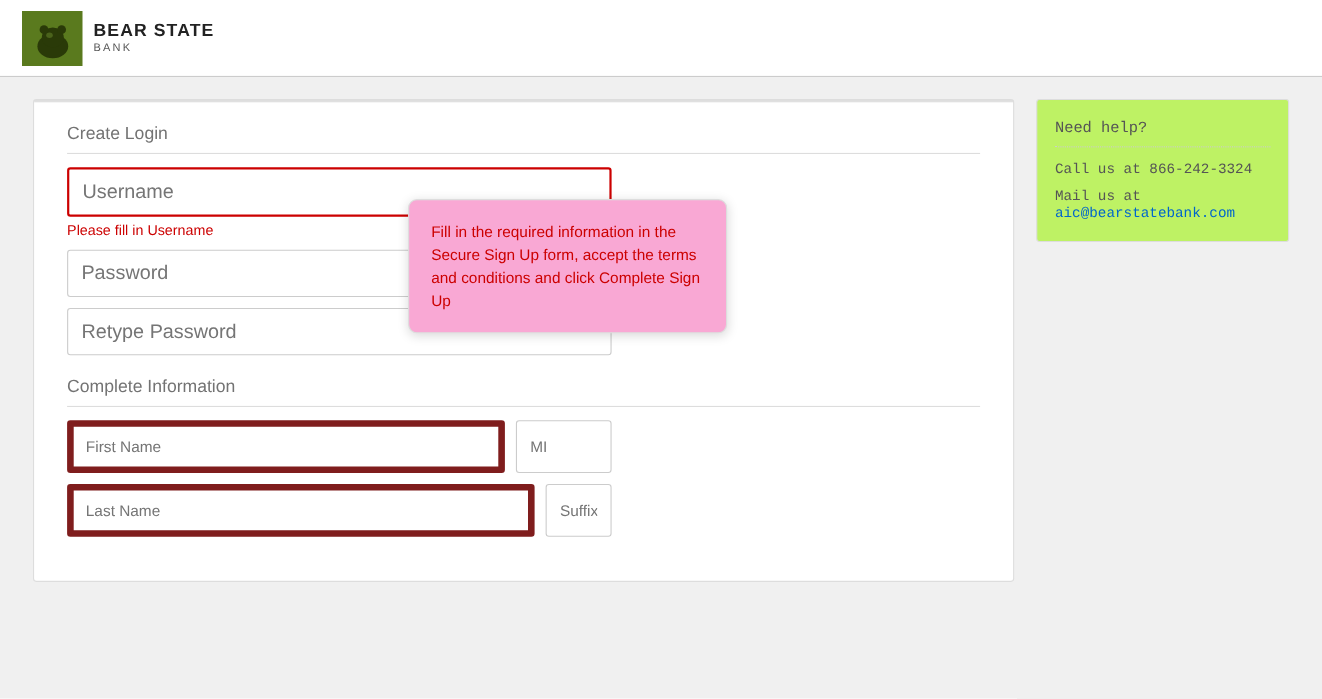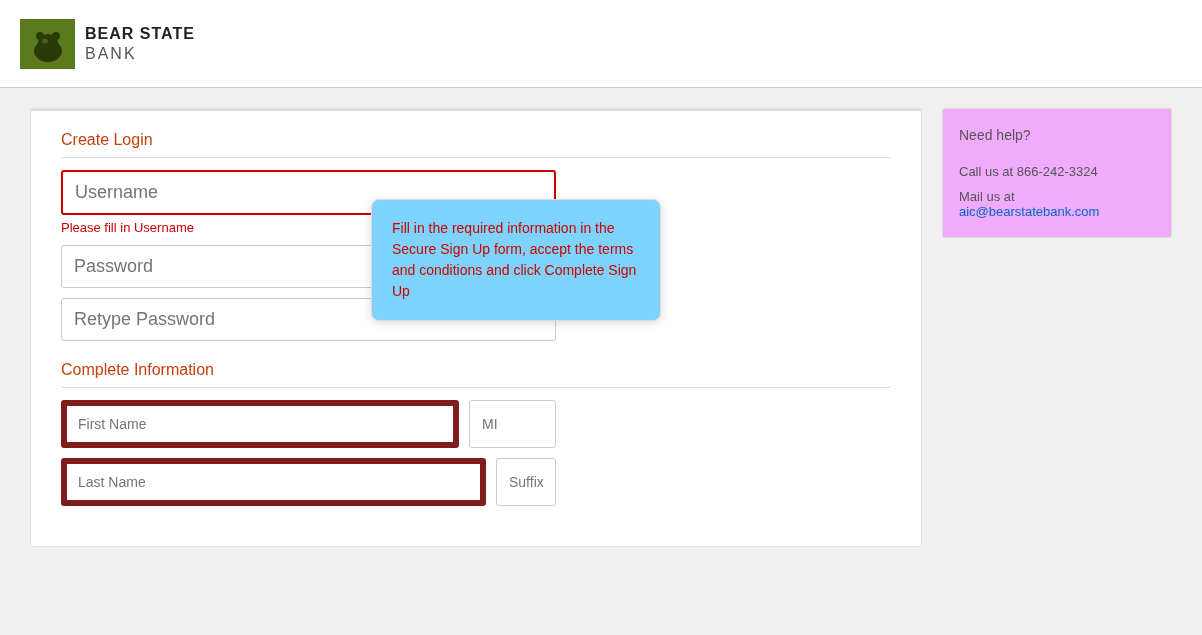--- a/index.html
+++ b/index.html
@@ -11,21 +11,21 @@
       color: #333;
     }
 
     
     .header {
       background: #fff;
       border-bottom: 1px solid #ccc;
       padding: 10px 20px;
       display: flex;
       align-items: center;
-      height: 88px;
+      height: 70px;
     }
     .logo-container {
       display: flex;
       align-items: center;
       gap: 10px;
     }
     .logo-icon {
       width: 55px;
       height: 50px;
       background: #5a7a1e;
@@ -44,21 +44,21 @@
       flex-direction: column;
       line-height: 1.2;
     }
     .logo-title {
       font-weight: bold;
       font-size: 16px;
       color: #222;
       letter-spacing: 1px;
     }
     .logo-subtitle {
-      font-size: 16px;
+      font-size: 10px;
       color: #555;
       letter-spacing: 2px;
     }
 
     
     .main-content {
       display: flex;
       gap: 20px;
       padding: 20px 30px;
       max-width: 1202px;
@@ -93,21 +93,21 @@
       border-bottom: 1px solid #ddd;
     }
 
     
     .form-body {
       padding: 20px 30px 30px 30px;
     }
 
     .section-title {
       font-size: 16px;
-      color: #c2410c;
+      color: #737373;
       margin-bottom: 12px;
       padding-bottom: 8px;
       border-bottom: 1px solid #ddd;
     }
 
     .form-input {
       width: 100%;
       max-width: 495px;
       padding: 10px 12px;
       border: 1px solid #ccc;
@@ -160,40 +160,41 @@
       border-radius: 3px;
       font-size: 14px;
       color: #999;
     }
 
     
     .tooltip-bubble {
       position: absolute;
       top: 90px;
       left: 340px;
-      background: #7dd3fc;
+      background: #f9a8d4;
       border: 1px solid #ddd;
       border-radius: 8px;
       padding: 18px 20px;
       width: 290px;
       box-shadow: 0 2px 10px rgba(0,0,0,0.15);
       z-index: 100;
       font-size: 14px;
       color: #cc0000;
       line-height: 1.5;
     }
 
     
     .sidebar {
       width: 230px;
-      background: #f0abfc;
+      background: #bef264;
       border: 1px solid #ddd;
       border-radius: 3px;
       padding: 18px 16px;
       height: fit-content;
+      font-family: Liberation Mono, monospace;
     }
     .sidebar-title {
       font-size: 14px;
       color: #555;
       margin-bottom: 12px;
       padding-bottom: 8px;
       border-bottom: 1px dotted #ccc;
     }
     .sidebar-phone {
       font-size: 13px;

